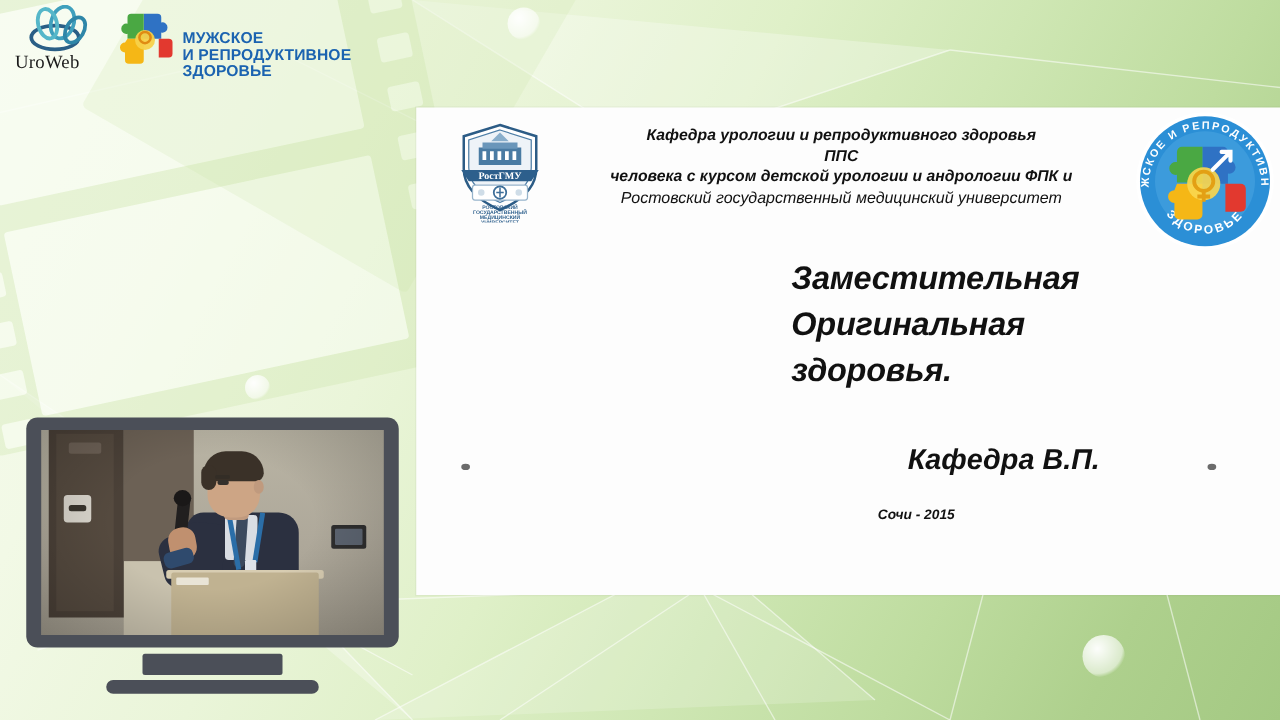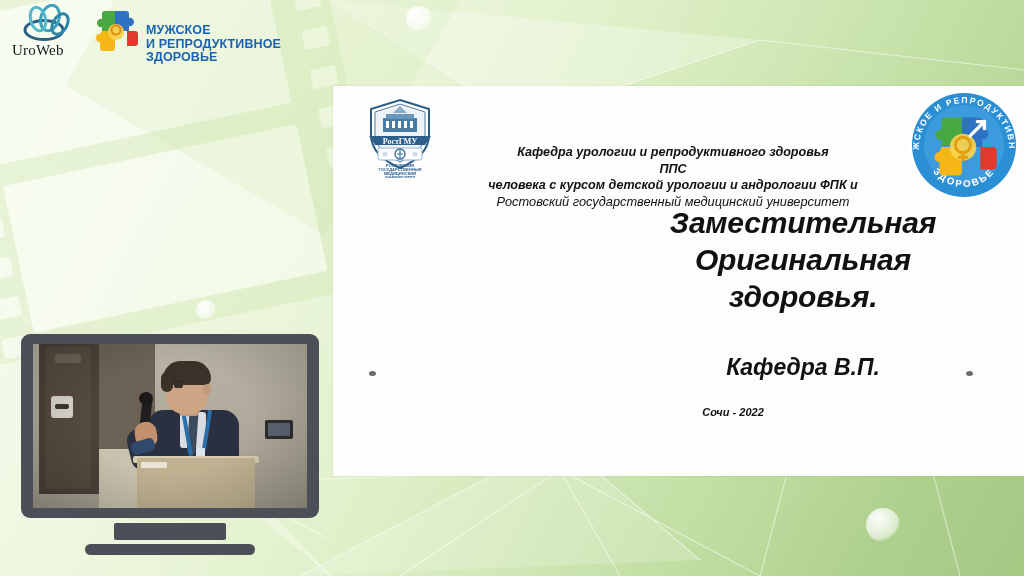--- a/index.html
+++ b/index.html
@@ -73,31 +73,30 @@
     overflow:hidden;
   }
   .slide-head{position:absolute;left:0;top:0;width:691px;height:105px;}
   .rostgmu{position:absolute;left:33px;top:12px;width:68px;height:80px;}
   .head-text{
     position:absolute;left:120px;top:14px;width:440px;
     text-align:center;
     font-family:"Liberation Sans", sans-serif;
     font-style:italic;font-weight:bold;font-size:12.6px;line-height:16.5px;
     color:#111;
-    margin-top:44px;
   }
   .head-text .l4{font-weight:normal;font-style:italic;font-size:12.8px;}
   .mrzround{position:absolute;left:572px;top:0px;width:118px;height:118px;}
 
   .title-block{
     position:absolute;left:300px;top:118px;width:340px;
-    text-align:center;
+    text-align:left;
     font-family:"Liberation Sans", sans-serif;
     font-weight:bold;font-style:italic;
-    font-size:30px;line-height:37px;color:#111;
+    font-size:26px;line-height:37px;color:#111;
     letter-spacing:-.2px;
   }
   .author{
     position:absolute;left:300px;top:268px;width:340px;text-align:center;
     font-family:"Liberation Sans", sans-serif;
     font-weight:bold;font-style:italic;font-size:23px;color:#111;
   }
   .place{
     position:absolute;left:230px;top:320px;width:340px;text-align:center;
     font-family:"Liberation Sans", sans-serif;
@@ -332,21 +331,21 @@
       </div>
     </div>
 
     <div class="title-block">
       <div>Заместительная</div>
       <div>Оригинальная</div>
       <div>здоровья.</div>
     </div>
 
     <div class="author">Кафедра В.П.</div>
-    <div class="place">Сочи - 2022</div>
+    <div class="place">Сочи - 2015</div>
 
     <div class="sdot left"></div>
     <div class="sdot right"></div>
   </div>
 
   <div class="monitor">
     <div class="mon-bezel"></div>
     <div class="mon-screen">
       <div class="ph ph-wall"></div>
       <div class="ph ph-wall-dark"></div>

